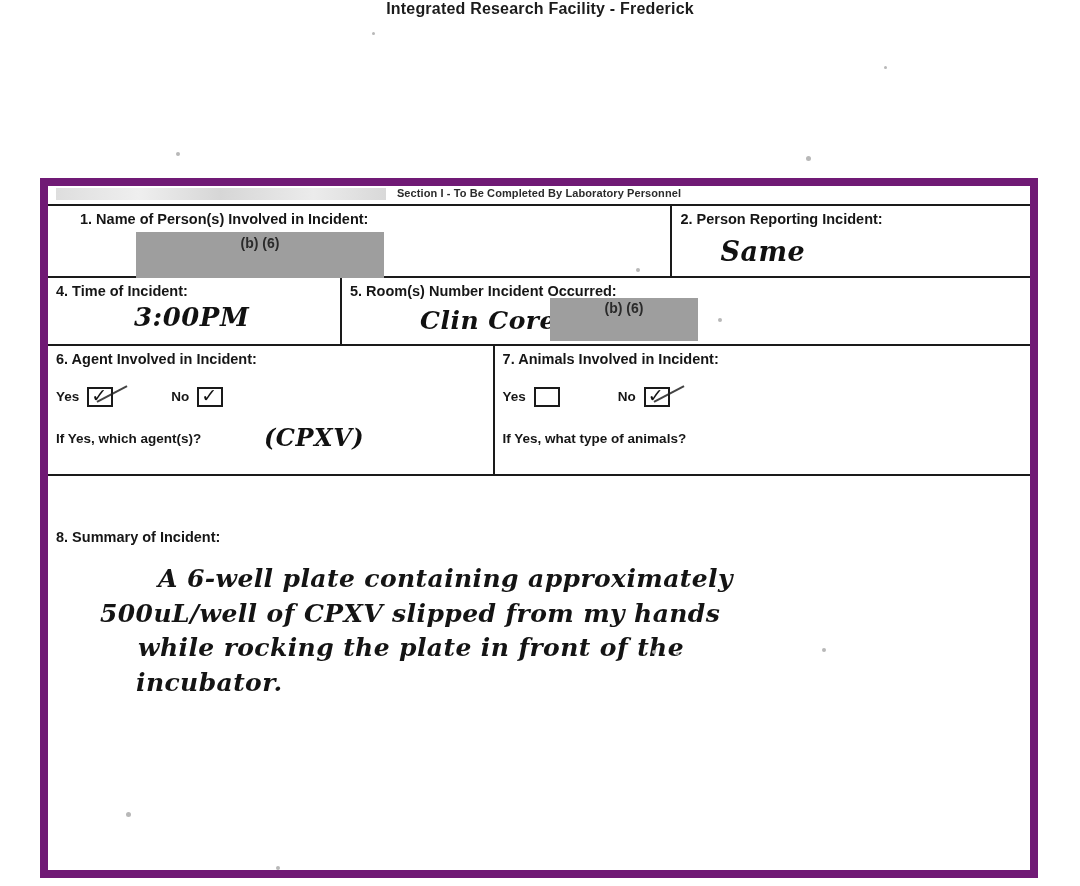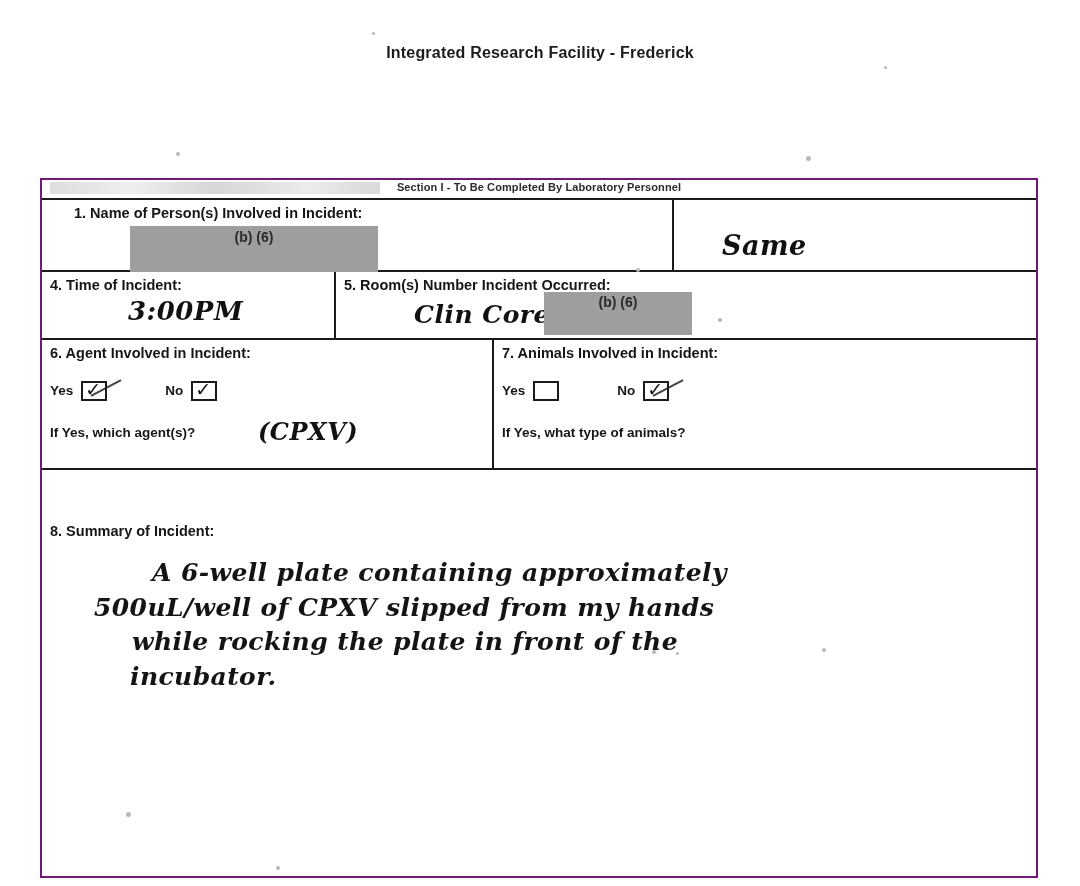--- a/index.html
+++ b/index.html
@@ -19,21 +19,20 @@
   
   .speckle {
     position: absolute;
     background: #b8b8b8;
     border-radius: 50%;
     pointer-events: none;
   }
 
   .doc-header {
     text-align: center;
-    padding-top: 44px;
   }
   .org-name {
     font-size: 16px;
     font-weight: bold;
     letter-spacing: 0.2px;
     color: #1c1c1c;
   }
   .doc-title {
     font-size: 27px;
     font-weight: bold;
@@ -41,21 +40,21 @@
     letter-spacing: 0.2px;
     color: #121212;
   }
 
   .form-wrap {
     position: absolute;
     left: 40px;
     top: 178px;
     width: 998px;
     height: 700px;
-    border: 2px solid #701a75;
+    border: 8px solid #701a75;
     box-sizing: border-box;
     background: #fff;
   }
 
   .section-bar {
     height: 18px;
     border-bottom: 2px solid #1a1a1a;
     position: relative;
     background: #fff;
     overflow: hidden;
@@ -267,20 +266,21 @@
     <div class="smudge"></div>
     <div class="section-label">Section I - To Be Completed By Laboratory Personnel</div>
   </div>
 
   <div class="row r1">
     <div class="cell c1">
       <div class="field-label">1. Name of Person(s) Involved in Incident:</div>
       <div class="redaction">(b) (6)</div>
     </div>
     <div class="cell c2">
+      <div class="field-label">2. Person Reporting Incident:</div>
       <div class="hand hand-same">Same</div>
     </div>
   </div>
 
   <div class="row r2">
     <div class="cell c2">
       <div class="field-label">4. Time of Incident:</div>
       <div class="hand hand-time">3:00PM</div>
     </div>
     <div class="cell c3">

